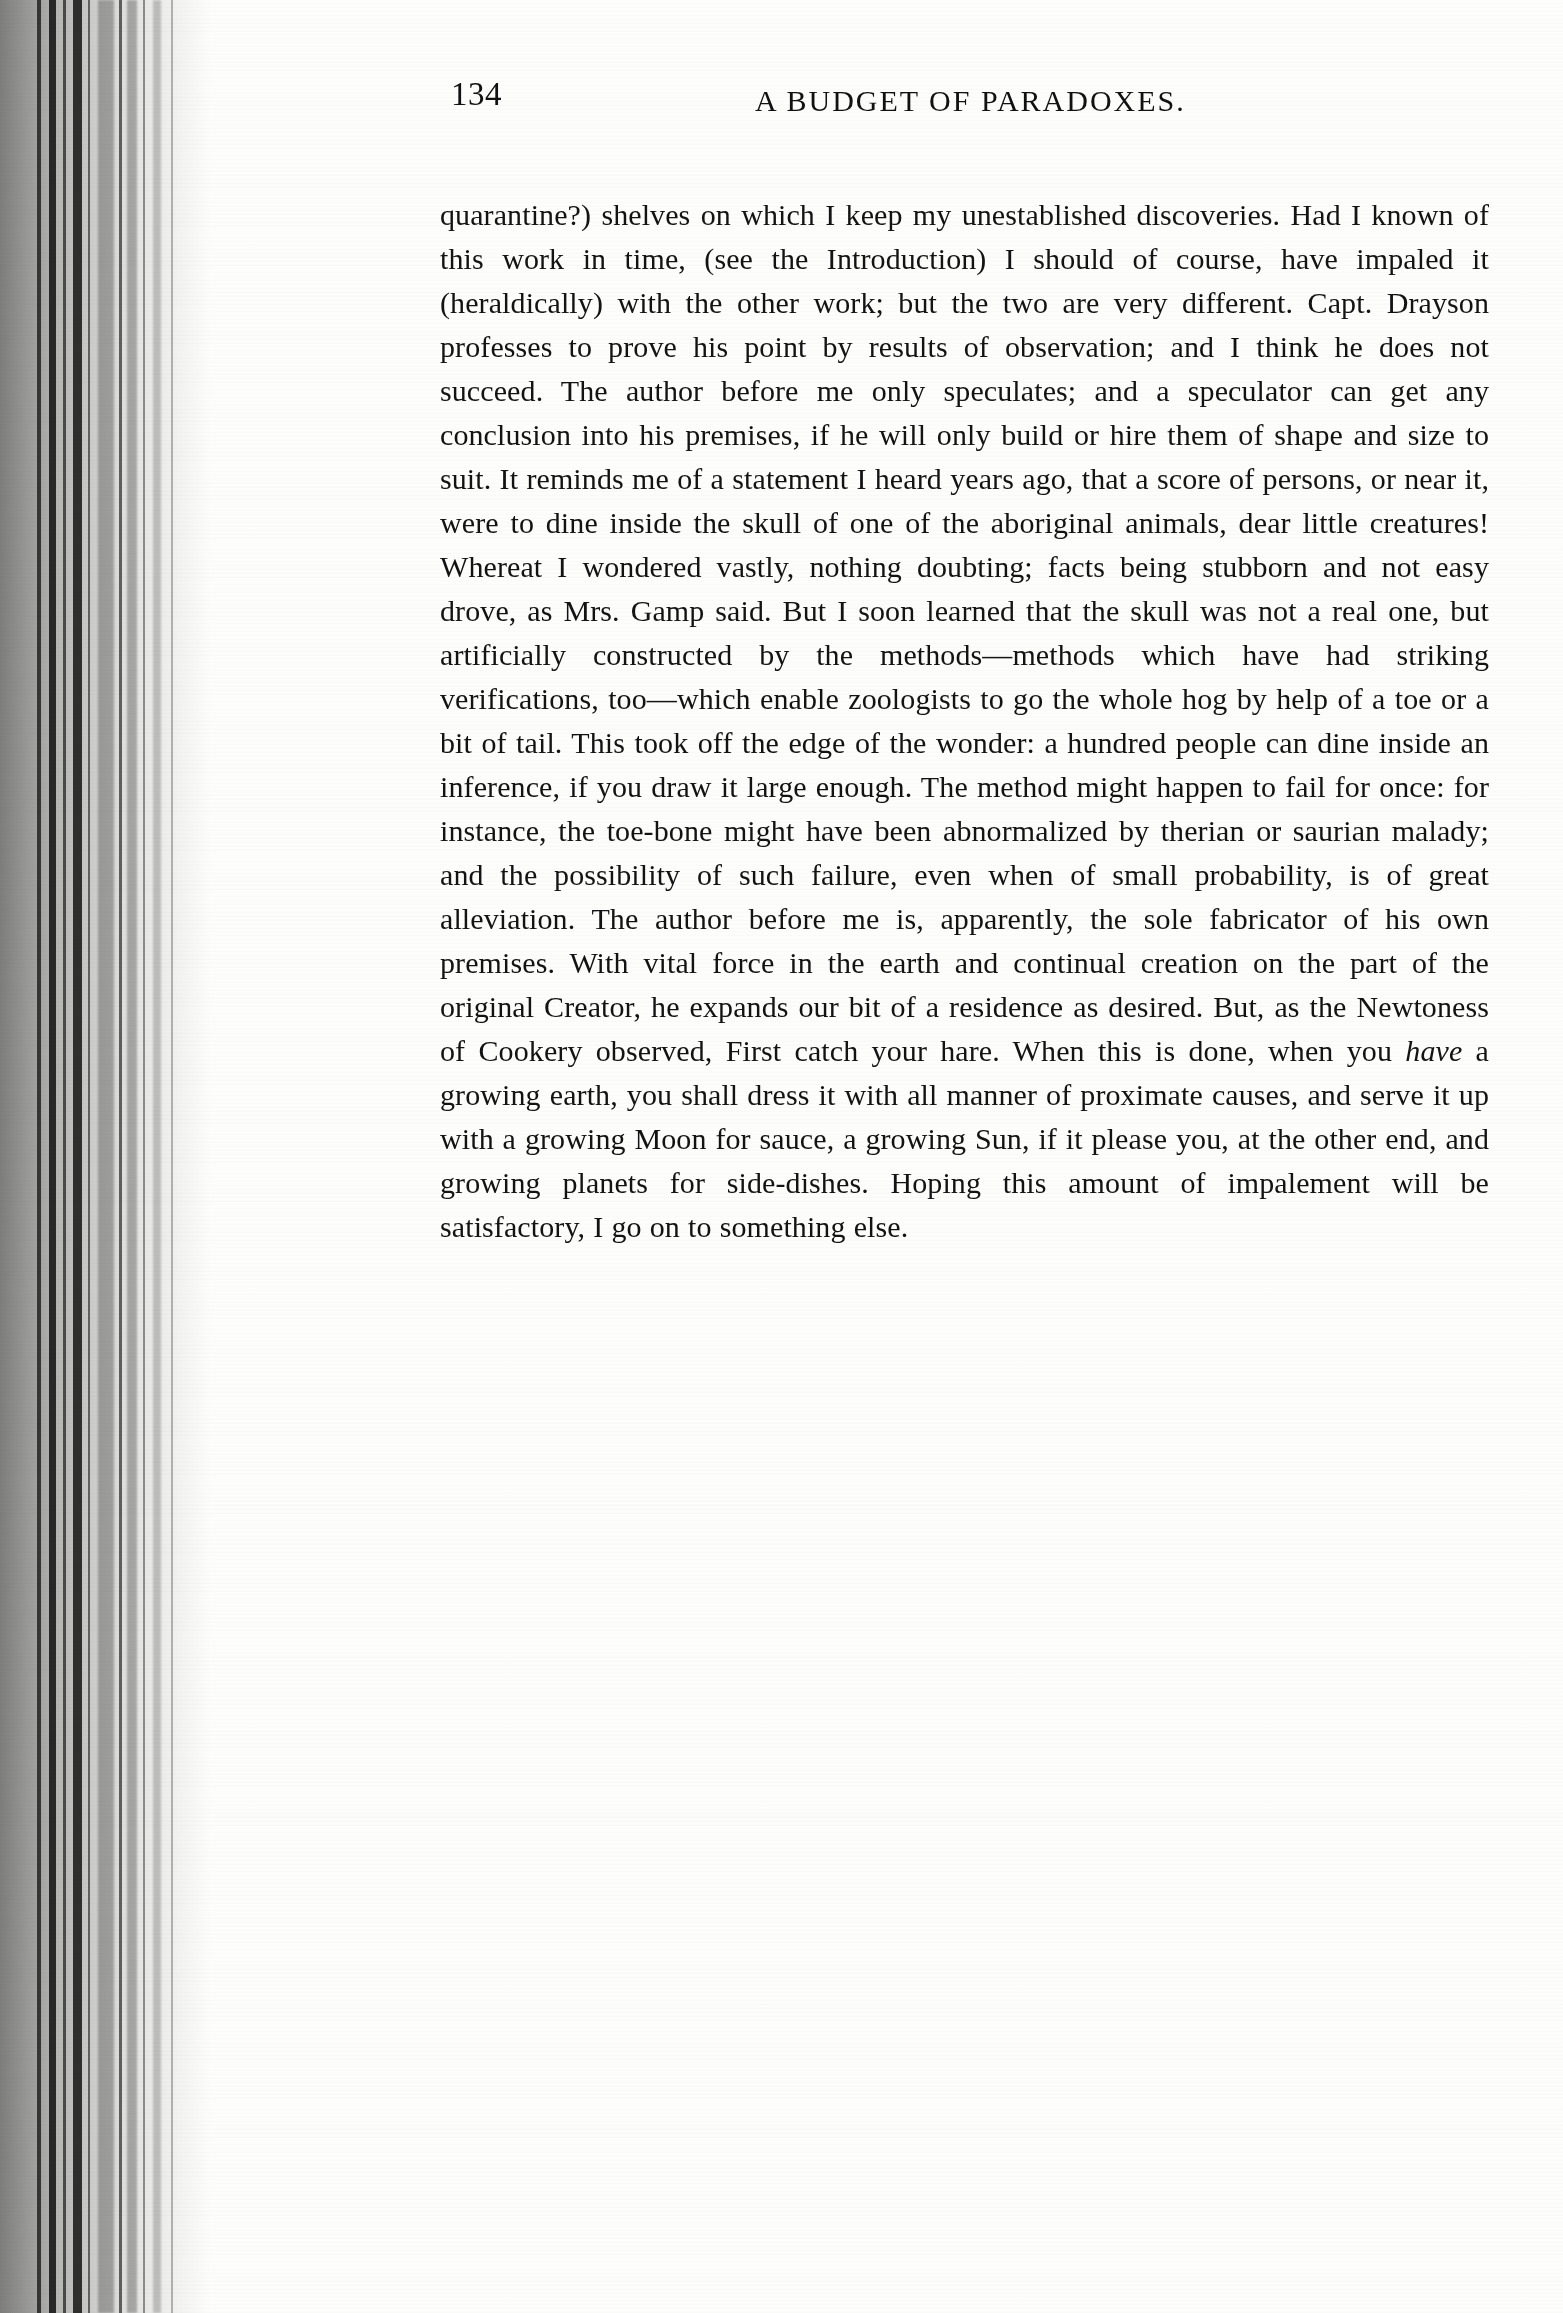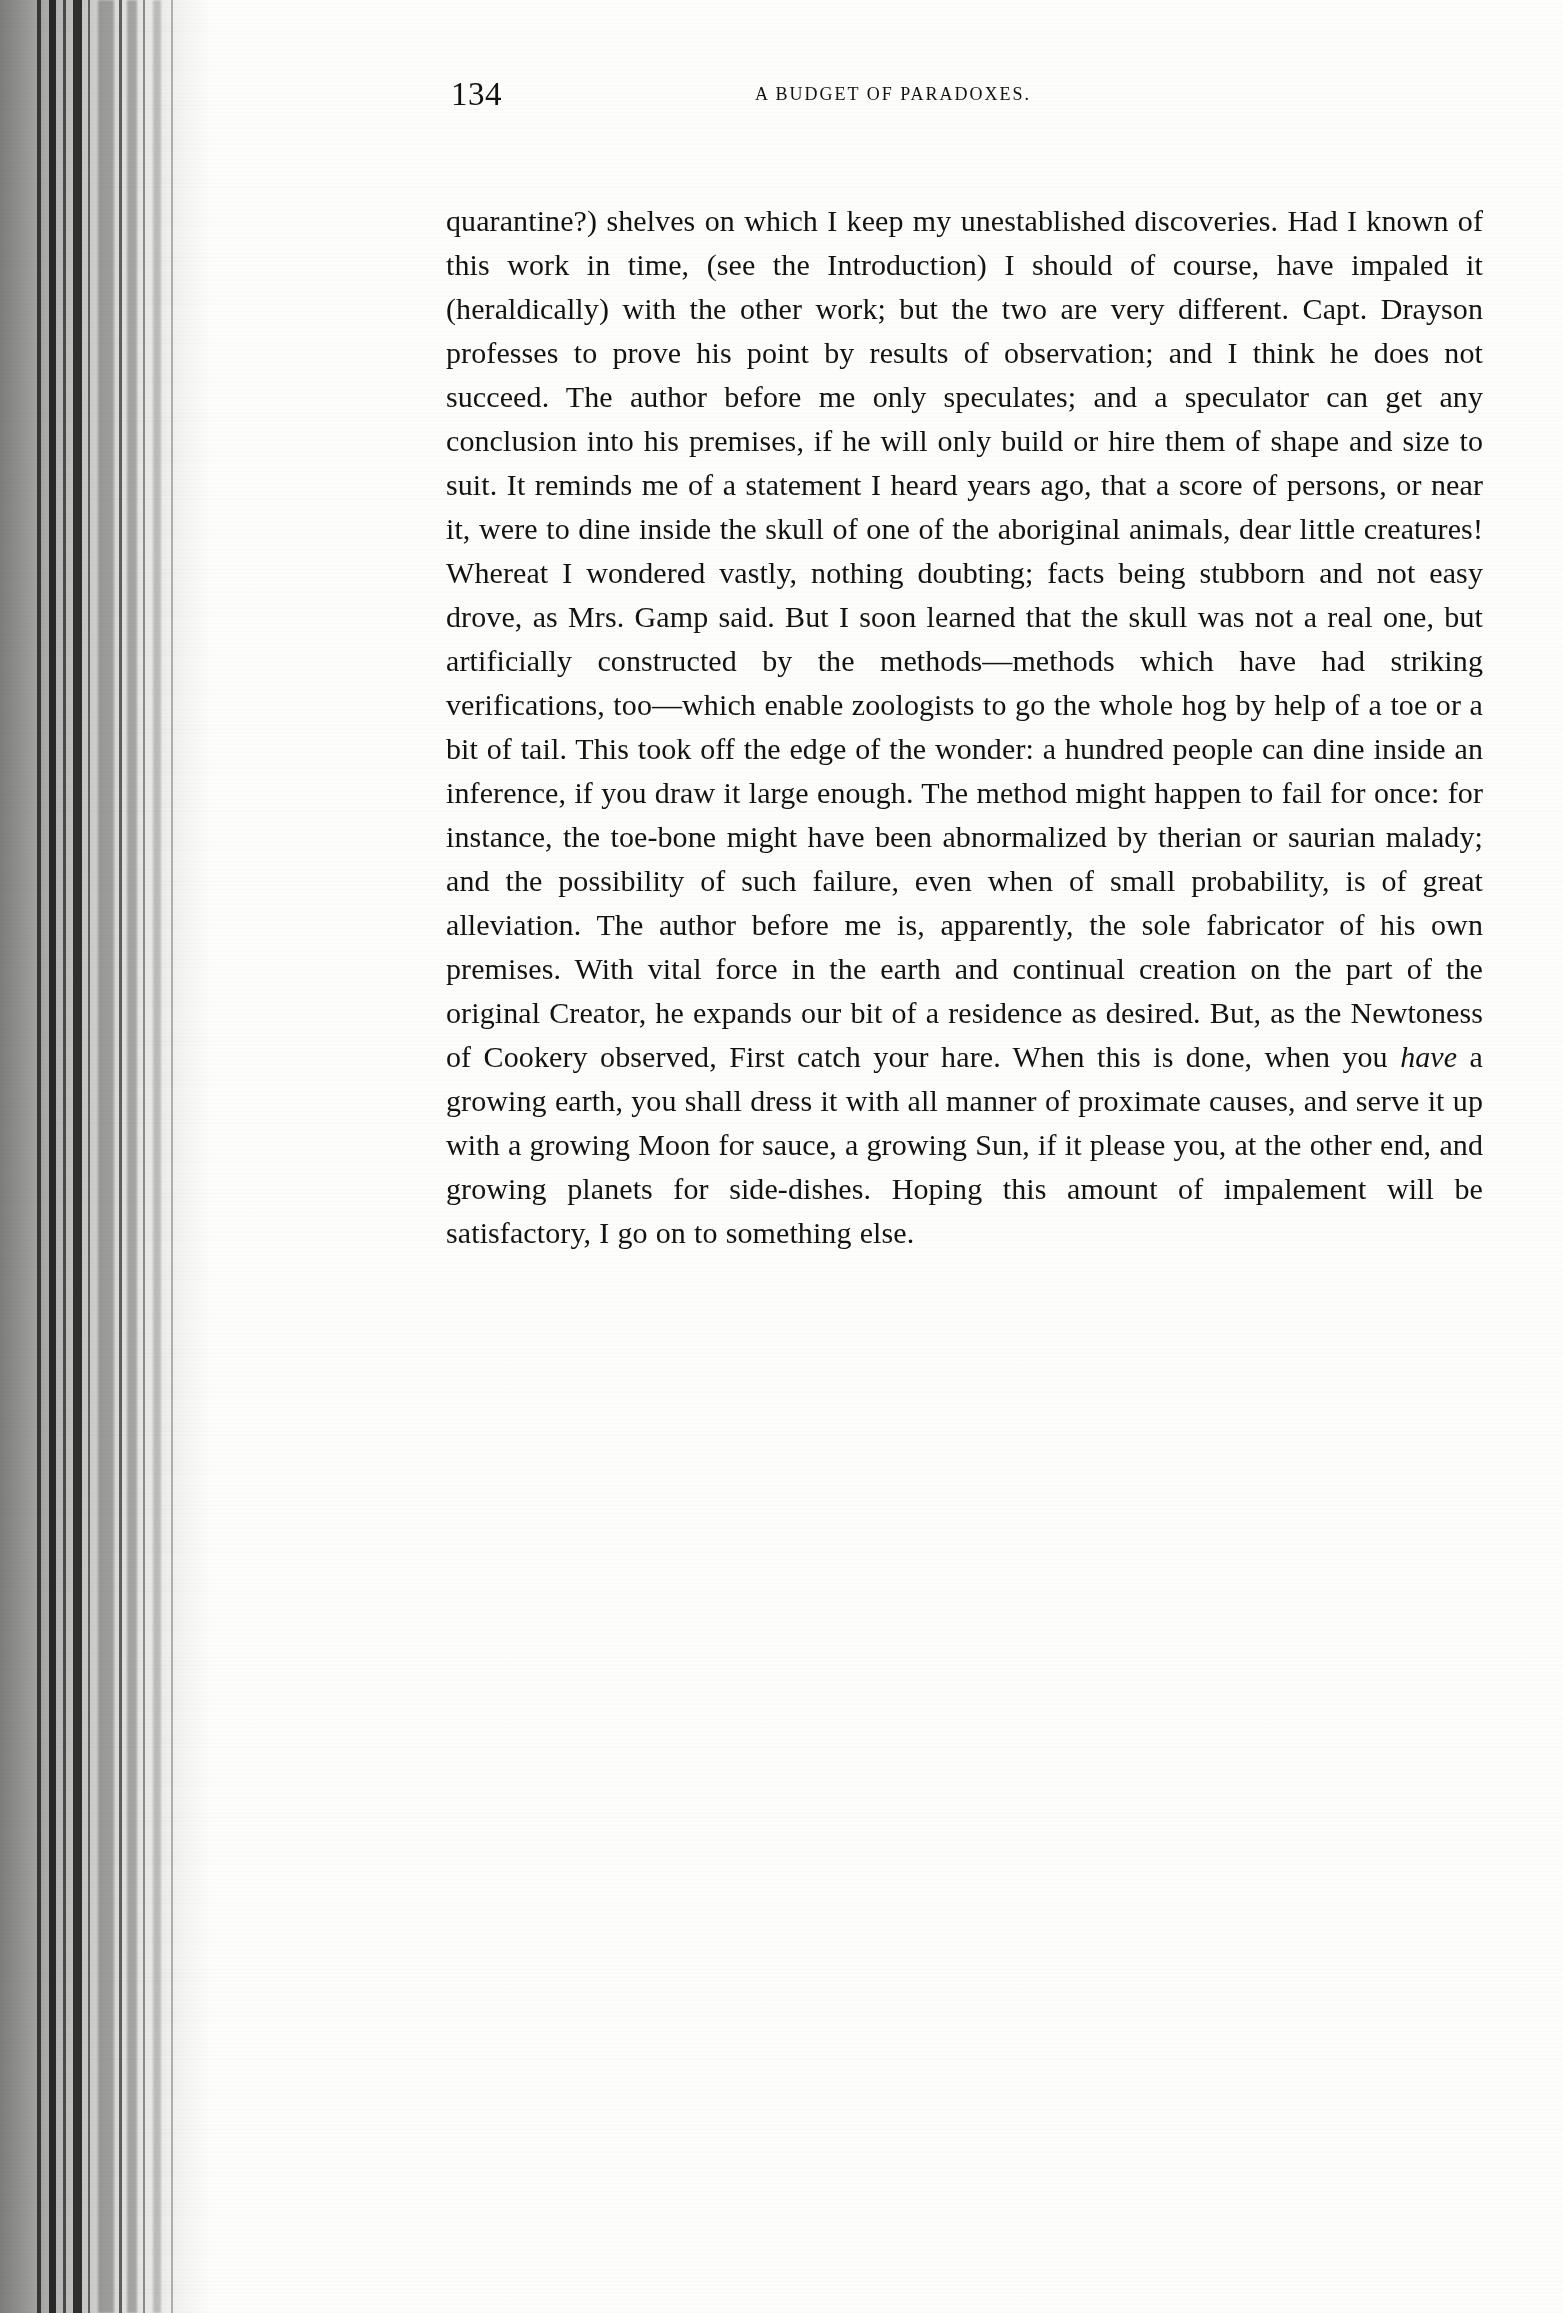--- a/index.html
+++ b/index.html
@@ -75,21 +75,21 @@
     top: 0;
     font-size: 33px;
     font-weight: 400;
     letter-spacing: 0.5px;
     color: #111;
   }
   #running-head {
     position: absolute;
     left: 755px;
     top: 7.8px;
-    font-size: 18px;
+    font-size: 30px;
     letter-spacing: 2px;
     font-variant: small-caps;
     text-transform: uppercase;
     color: #111;
     white-space: nowrap;
   }
 
   
   #body-text {
     position: absolute;
@@ -98,21 +98,21 @@
     width: 1073px;
     font-size: 30px;
     line-height: 44px;
     text-align: justify;
     text-justify: inter-word;
     color: #131313;
     letter-spacing: 0.1px;
     word-spacing: 0.5px;
   }
   #body-text p {
-    margin: 18px;
+    margin: 12px;
     text-indent: 0;
   }
   #body-text em { font-style: italic; }
 
   
   #grain {
     position: absolute;
     inset: 0;
     pointer-events: none;
     opacity: .05;

